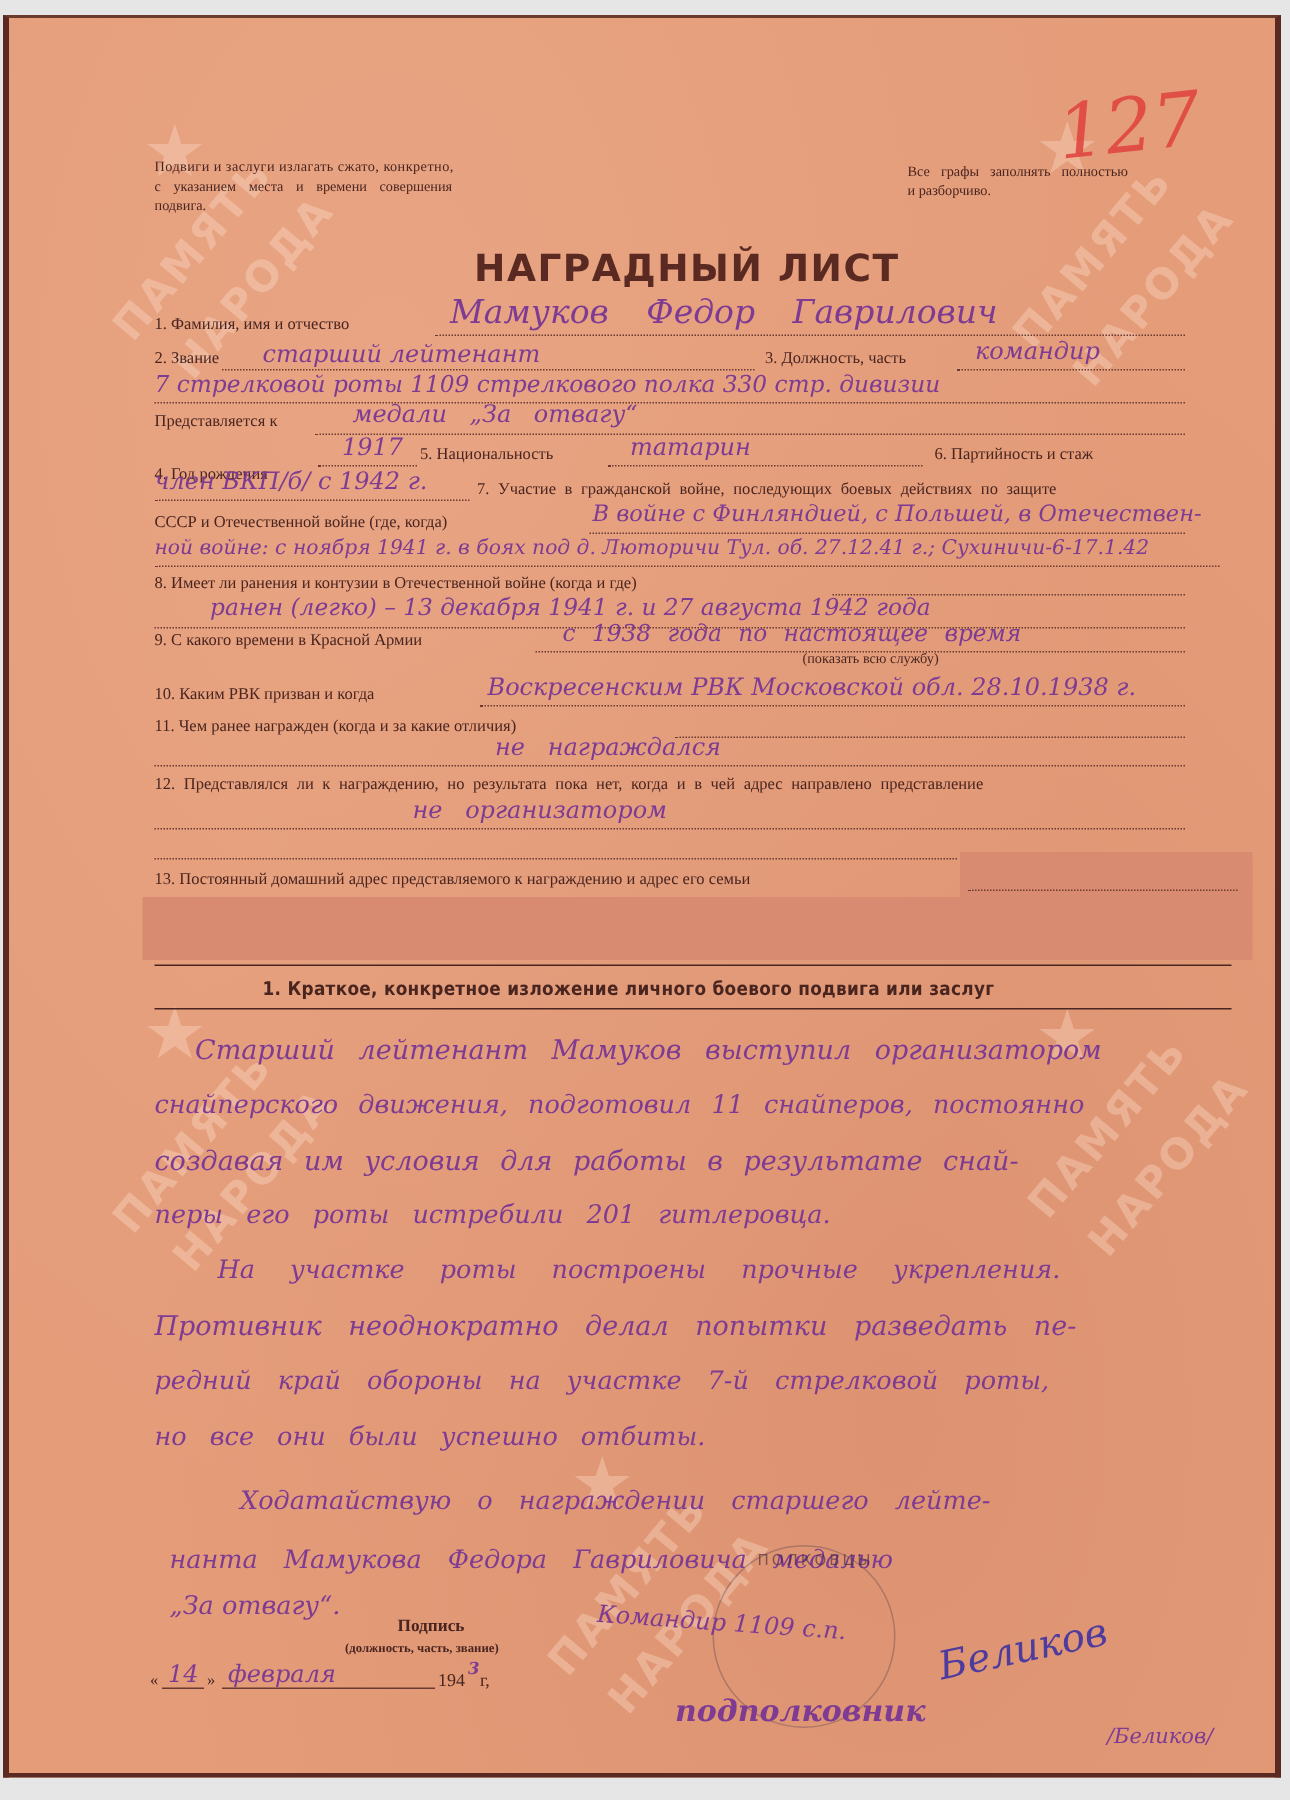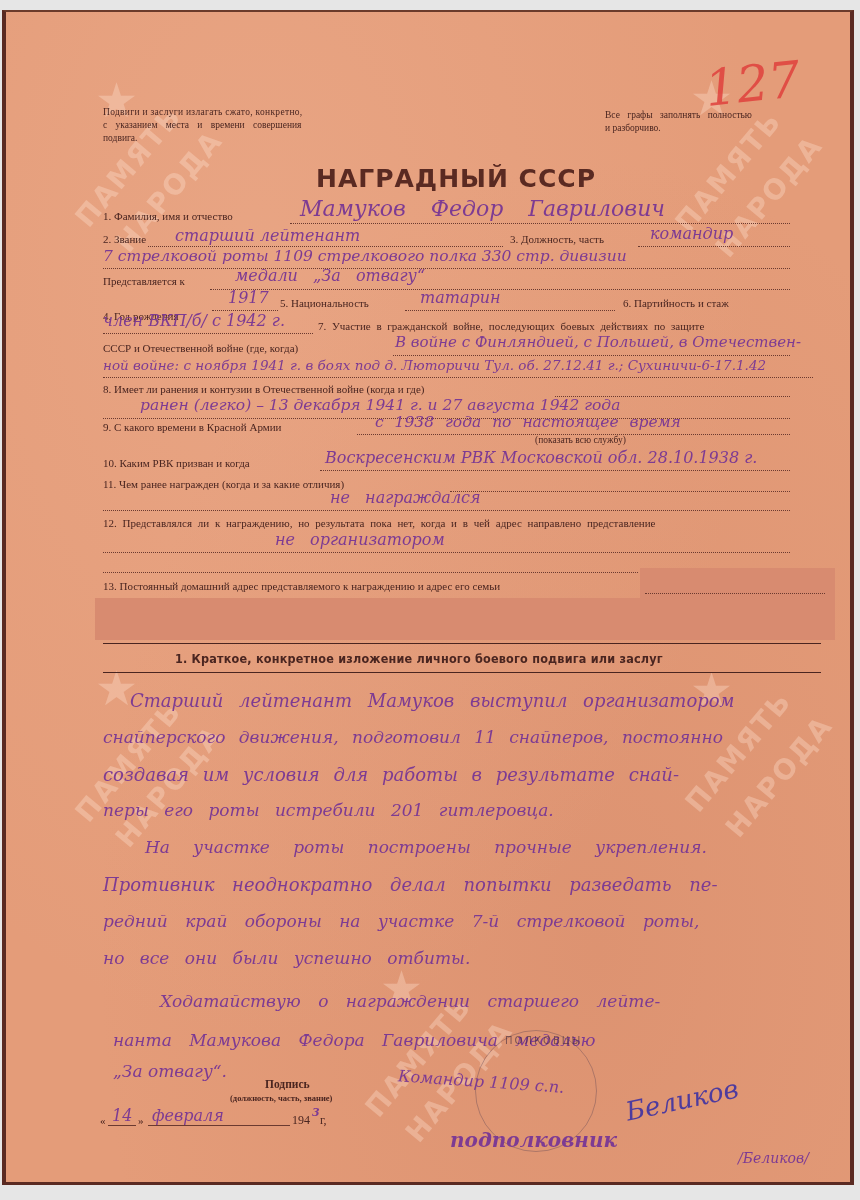--- a/index.html
+++ b/index.html
@@ -58,21 +58,21 @@
 <div class="watermark" style="left:345px;top:1040px;">ПАМЯТЬ</div>
 <div class="watermark" style="left:385px;top:1065px;">НАРОДА</div>
 
 <div class="red-num">127</div>
 <div class="print small" style="left:103px;top:107px;letter-spacing:0.3px;">Подвиги и заслуги излагать сжато, конкретно,</div>
 <div class="print small" style="left:103px;top:120px;word-spacing:6px;">с указанием места и времени совершения</div>
 <div class="print small" style="left:103px;top:133px;">подвига.</div>
 <div class="print small" style="left:605px;top:110px;word-spacing:5px;">Все графы заполнять полностью</div>
 <div class="print small" style="left:605px;top:123px;">и разборчиво.</div>
 
-<div class="title">НАГРАДНЫЙ СССР</div>
+<div class="title">НАГРАДНЫЙ ЛИСТ</div>
 
 <div class="print" style="left:103px;top:210px;">1. Фамилия, имя и отчество</div>
 <div class="line" style="left:290px;top:223px;width:500px;"></div>
 <div class="hand big" style="left:300px;top:196px;word-spacing:18px;">Мамуков Федор Гаврилович</div>
 
 <div class="print" style="left:103px;top:233px;">2. Звание</div>
 <div class="line" style="left:148px;top:246px;width:355px;"></div>
 <div class="hand" style="left:175px;top:226px;">старший лейтенант</div>
 <div class="print" style="left:510px;top:233px;">3. Должность, часть</div>
 <div class="line" style="left:638px;top:246px;width:152px;"></div>

